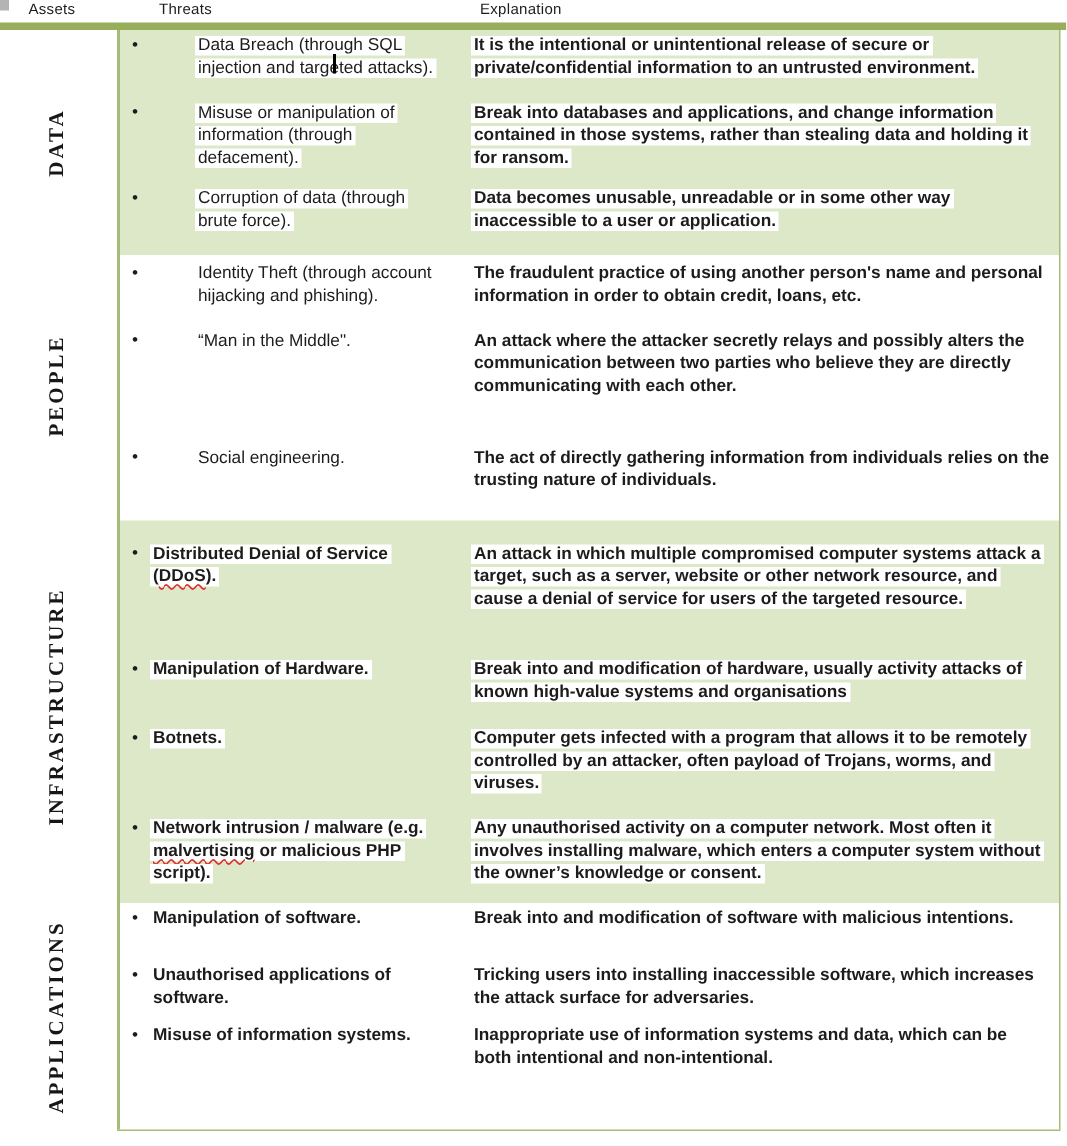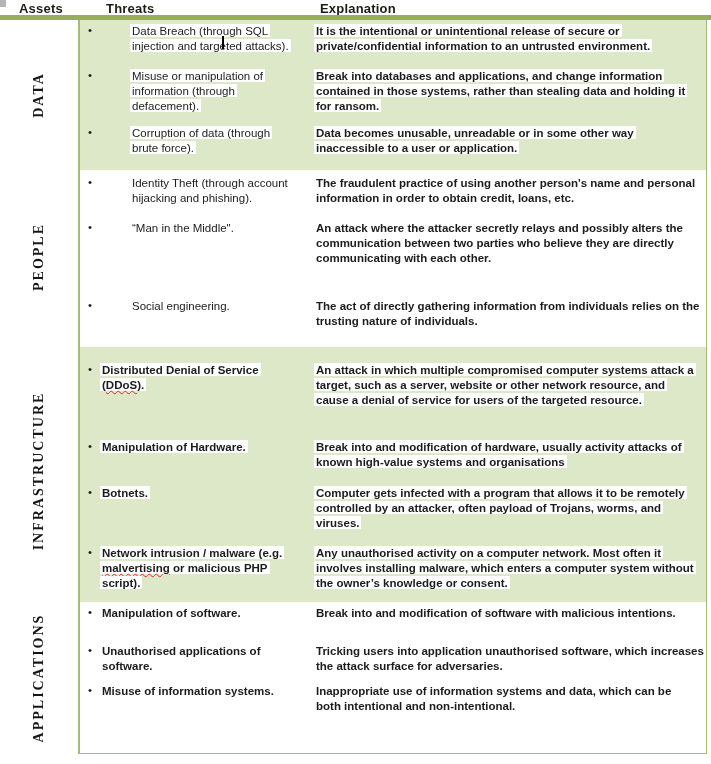--- a/index.html
+++ b/index.html
@@ -1,21 +1,21 @@
 <!DOCTYPE html>
 <html style="--band-green: #dde8c9; --rule-green: #98ae5c; --border-green: #a6bb78; --misspell-red: #e02b2b; --handle-gray: #b4b4b4;"><head>
 <meta charset="utf-8">
 <style>
   html,body{margin:0;padding:0;background:#fff;}
   .page{
     position:relative;width:711px;height:764px;background:#fff;overflow:hidden;
     font-family:"Liberation Sans",sans-serif;color:#1c1c1c;
   }
   
-  .hdr{position:absolute;top:1px;font-weight:bold;font-size:13px;letter-spacing:.2px;}
+  .hdr{position:absolute;top:1px;font-weight:normal;font-size:10px;letter-spacing:.2px;}
   .hdr-assets{left:19px}.hdr-threats{left:106px}.hdr-expl{left:320px}
   .hdr-rule{position:absolute;left:0;top:15px;width:711px;height:5px;background:var(--rule-green,#98ae5c);}
   
   .resize-handle{position:absolute;left:0;top:0;width:6px;height:7px;background:var(--handle-gray,#b4b4b4);}
   
   .band{position:absolute;left:79px;width:627px;}
   .band.green{background:var(--band-green,#dde8c9);}
   .band-0{top:20px;height:150px;}
   .band-1{top:170px;height:177px;}
   .band-2{top:347px;height:255px;}
@@ -151,21 +151,21 @@
 
   <div class="row sec23" style="top:605px">
     <span class="bullet">•</span>
     <div class="threat"><span class="hl">Manipulation of software.</span></div>
     <div class="expl"><span class="hl">Break into and modification of software with malicious intentions.</span></div>
   </div>
   <div class="row sec23" style="top:643px">
     <span class="bullet">•</span>
     <div class="threat"><span class="hl">Unauthorised applications of
 software.</span></div>
-    <div class="expl"><span class="hl">Tricking users into application unauthorised software, which increases
+    <div class="expl"><span class="hl">Tricking users into installing inaccessible software, which increases
 the attack surface for adversaries.</span></div>
   </div>
   <div class="row sec23" style="top:683px">
     <span class="bullet">•</span>
     <div class="threat"><span class="hl">Misuse of information systems.</span></div>
     <div class="expl"><span class="hl">Inappropriate use of information systems and data, which can be
 both intentional and non-intentional.</span></div>
   </div>
 
   <div class="text-cursor"></div>

